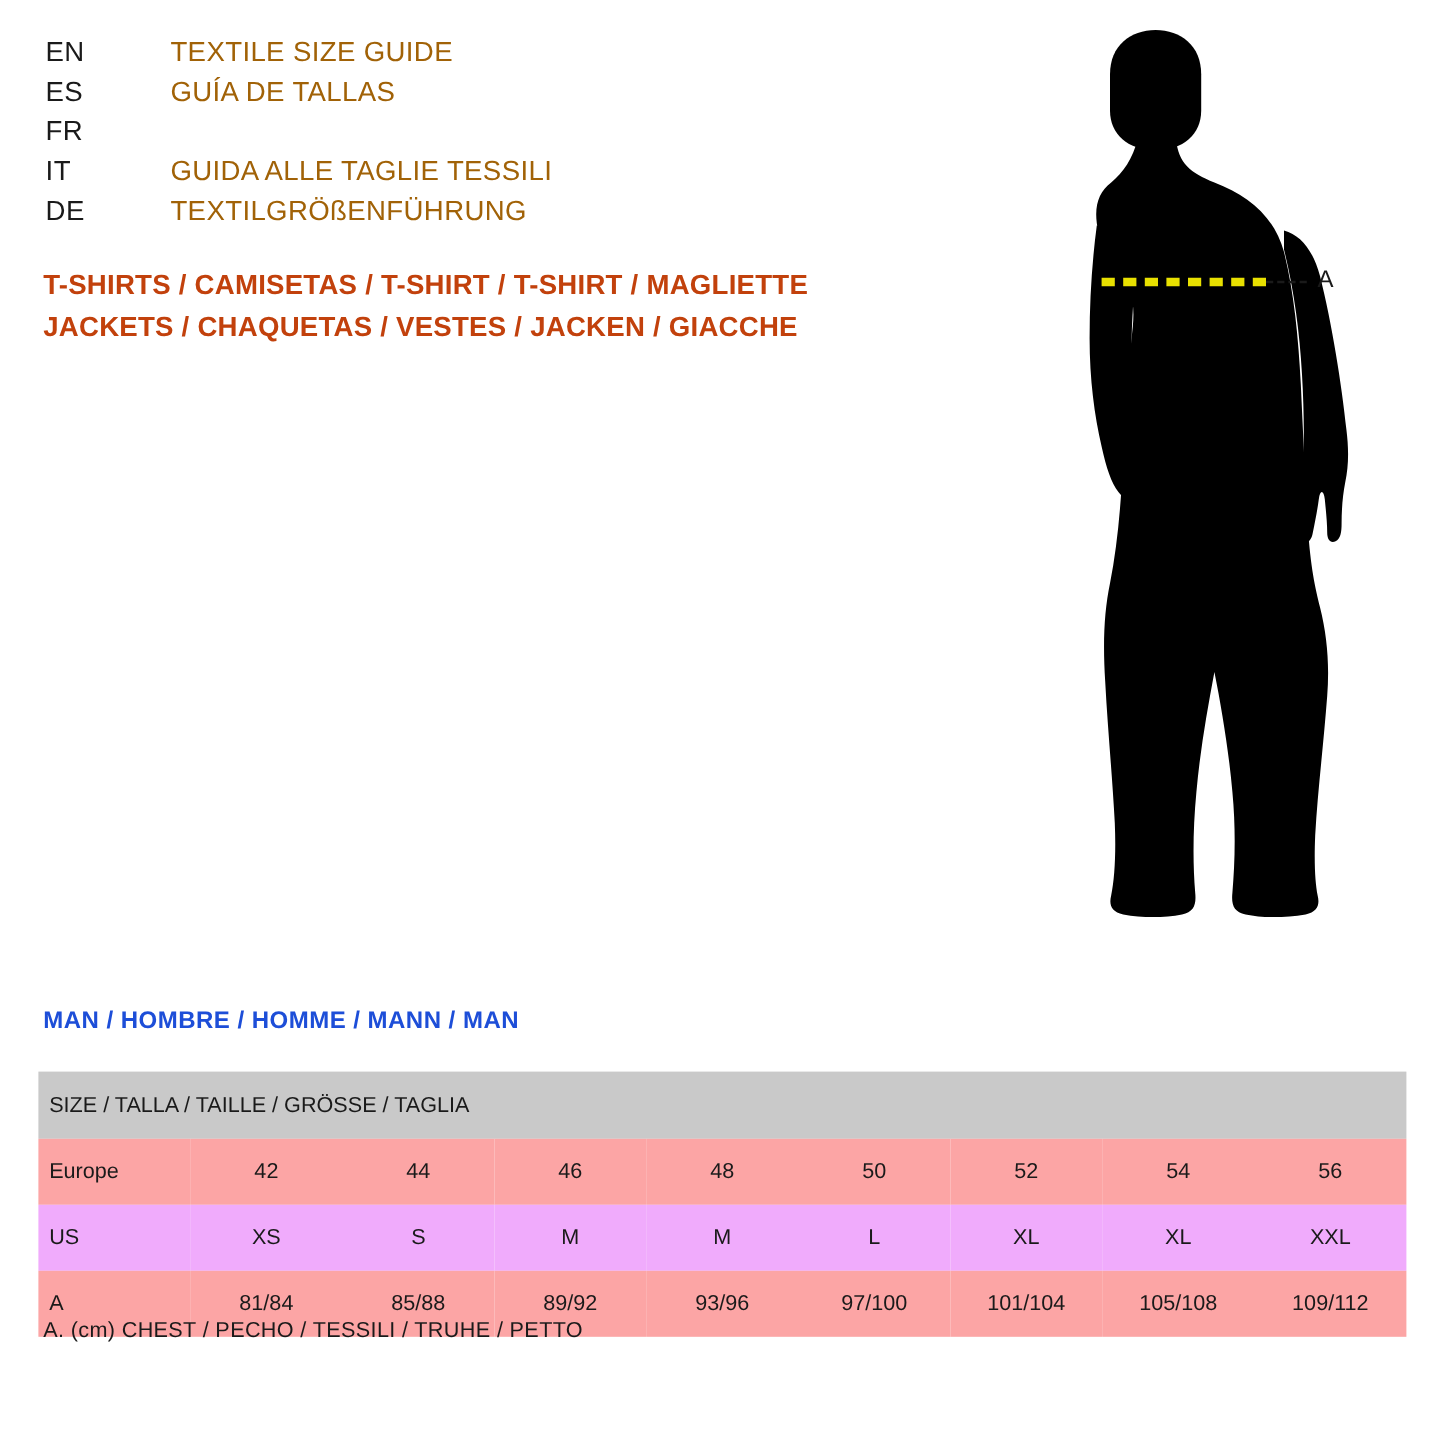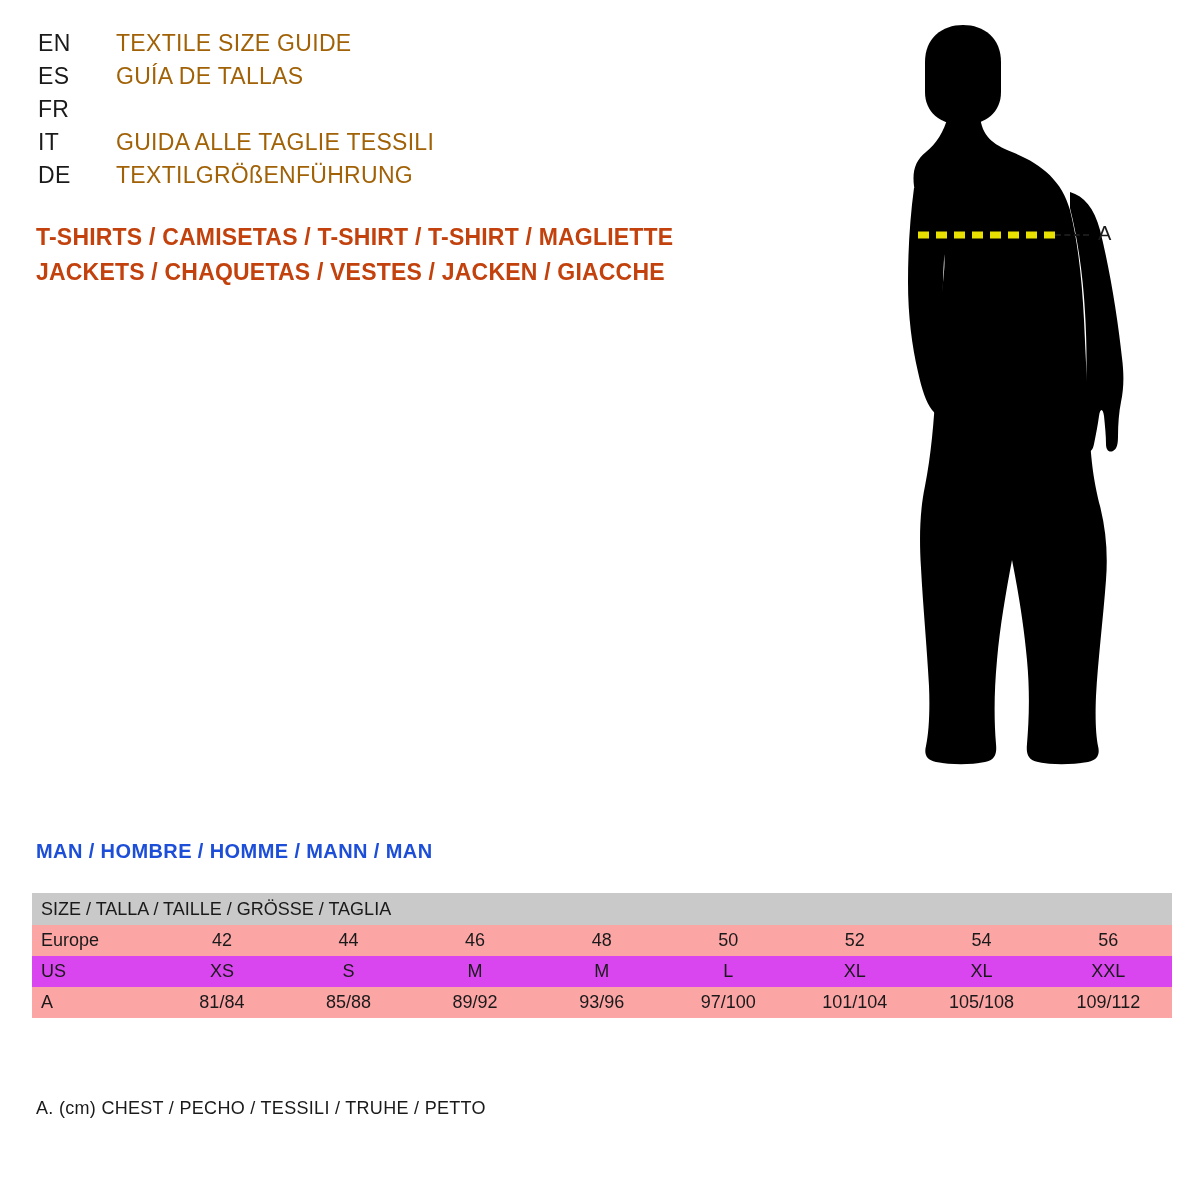--- a/index.html
+++ b/index.html
@@ -20,20 +20,21 @@
   .lang-block {
     position: absolute;
     left: 38px;
     top: 30px;
     width: 700px;
   }
   .lang-row {
     display: flex;
     align-items: baseline;
     height: 33px;
+    gap: 26px;
   }
   .lang-code {
     width: 78px;
     font-size: 23px;
     letter-spacing: 0.3px;
     color: #1a1a1a;
   }
   .lang-text {
     font-size: 23px;
     letter-spacing: 0.3px;
@@ -101,37 +102,37 @@
     width: 1140px;
     border-collapse: collapse;
     table-layout: fixed;
   }
   .size-table td {
     height: 31px;
     font-size: 18px;
     color: #1a1a1a;
     text-align: center;
     vertical-align: middle;
-    padding: 0;
+    padding: 12px;
   }
   .size-table td.label {
     text-align: left;
     padding-left: 9px;
     width: 168px;
   }
   .row-head td {
     background: #c9c9c9;
     font-size: 18px;
     height: 32px;
   }
   .row-head td.label {
     text-align: left;
   }
   .row-light td { background: #fca5a5; }
-  .row-grey td { background: #d946ef; margin-top: 16px; }
+  .row-grey td { background: #f0abfc; margin-top: 16px; }
 
   .footnote {
     position: absolute;
     left: 36px;
     top: 1098px;
     font-size: 18px;
     letter-spacing: 0.3px;
     color: #1a1a1a;
   }
 </style>

